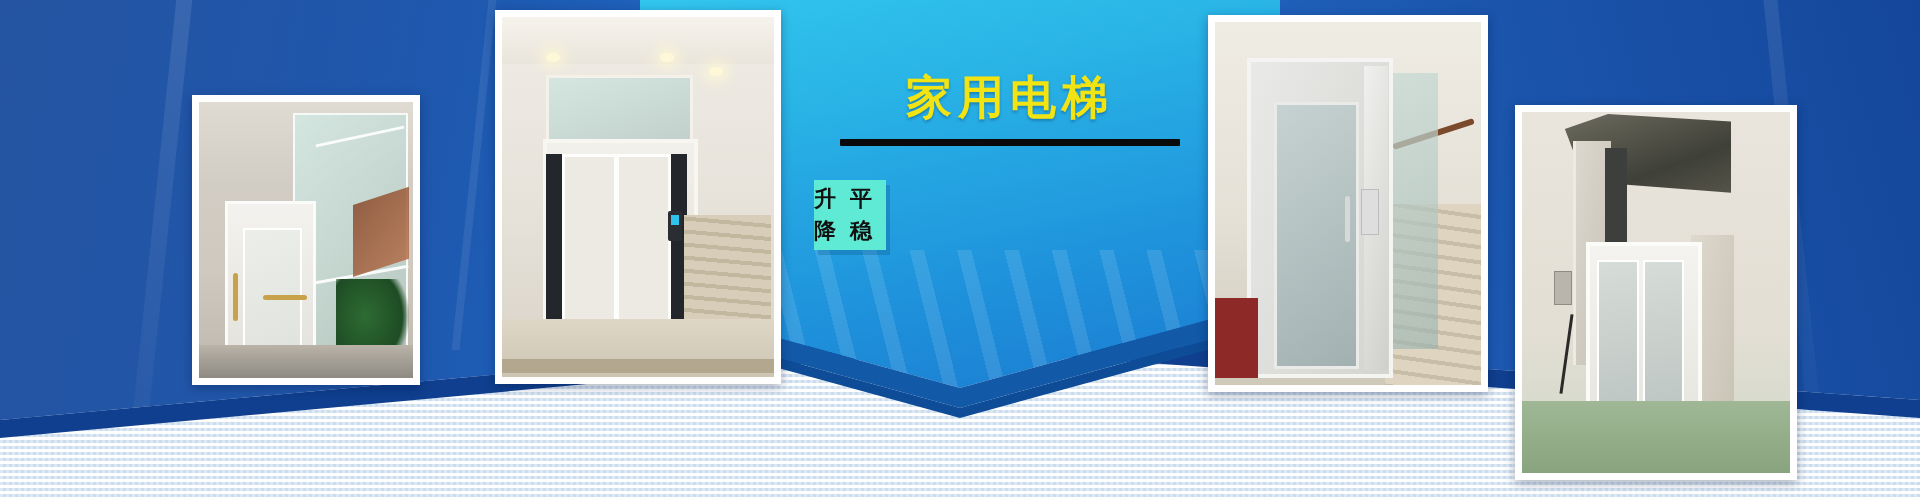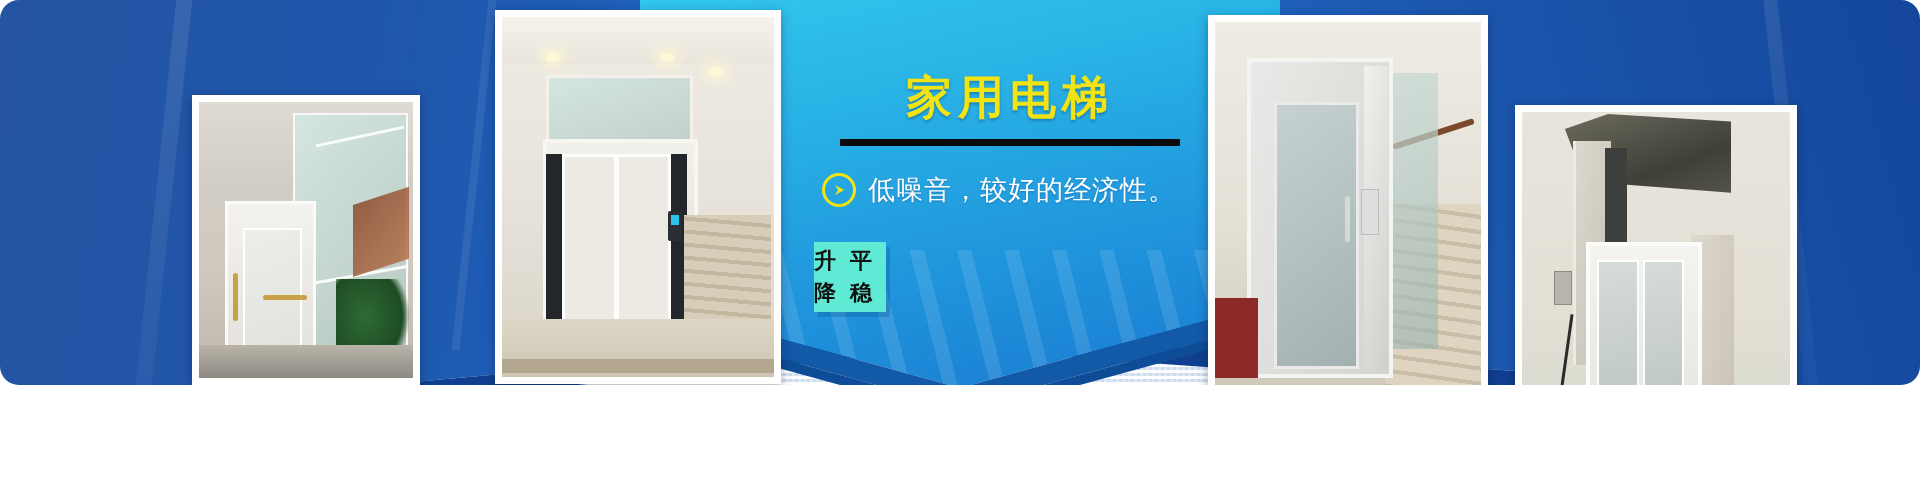--- a/index.html
+++ b/index.html
@@ -1,21 +1,21 @@
 <!DOCTYPE html>
 <html><head>
 <meta charset="utf-8">
 <style>
   html,body{margin:0;padding:0;}
   body{
     width:1920px;height:500px;overflow:hidden;
     font-family:"Liberation Sans","DejaVu Sans",sans-serif;
     background:#ffffff;
   }
-  .banner{position:relative;width:1920px;height:385px;overflow:hidden;border-radius:19px;}
+  .banner{position:relative;width:1920px;height:500px;overflow:hidden;}
 
   
   .bg-light{
     position:absolute;inset:0;
     background-color:#eef4fb;
     background-image:
       repeating-linear-gradient(0deg, rgba(255,255,255,.95) 0 3px, rgba(193,214,236,.55) 3px 6px),
       repeating-linear-gradient(90deg, rgba(255,255,255,.95) 0 3px, rgba(193,214,236,.55) 3px 6px);
   }
   .bg-left{
@@ -263,28 +263,20 @@
       <div class="stairs"></div>
       <div class="floor"></div>
       <div class="sill"></div>
     </div>
   </div>
 
   <div class="text-block">
     <h1 class="title">家用电梯</h1>
     <div class="divider"></div>
 
-    <div class="subtitle-row">
-      <span class="arrow-icon">
-        <svg width="14" height="14" viewBox="0 0 14 14">
-          <polygon points="3,2 12,7 3,12 6,7" fill="#f2e413"></polygon>
-        </svg>
-      </span>
-      <span class="subtitle">低噪音，较好的经济性。</span>
-    </div>
 
     <div class="tags">
       <div class="tag">
         <span class="tag-line">升降</span>
         <span class="tag-line">平稳</span>
       </div>
     </div>
   </div>
 
   <div class="photo p3">

